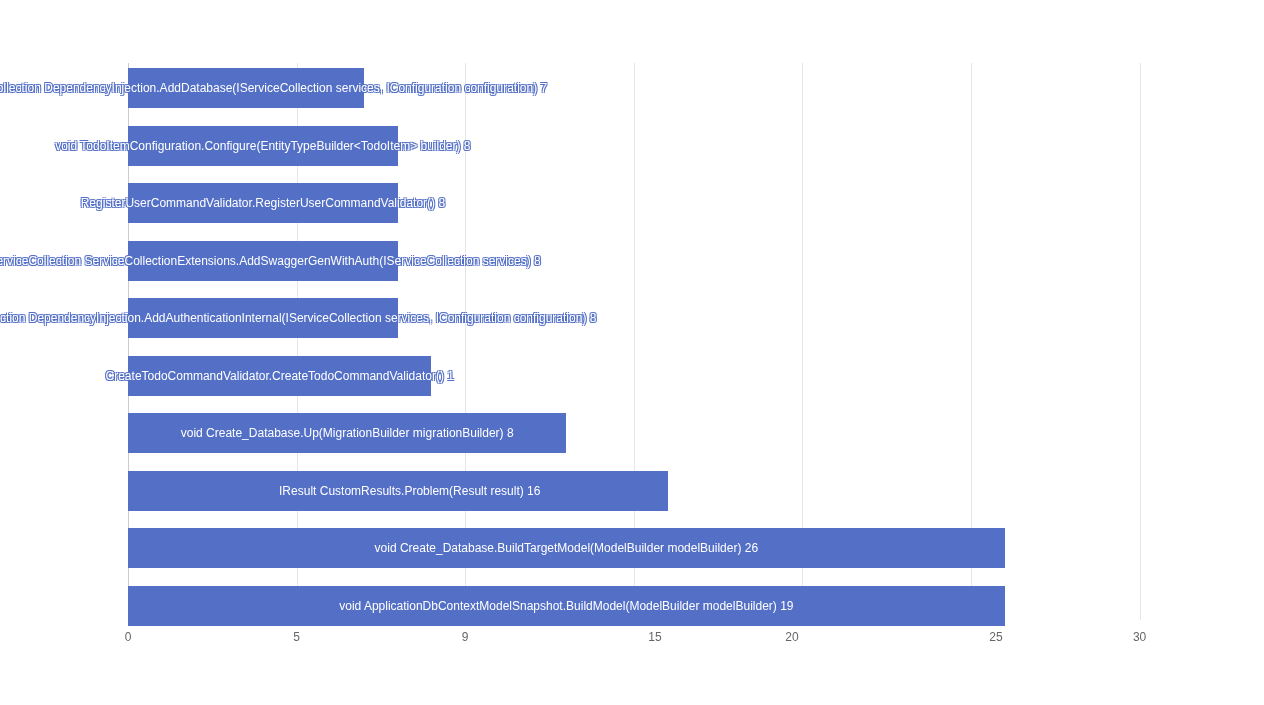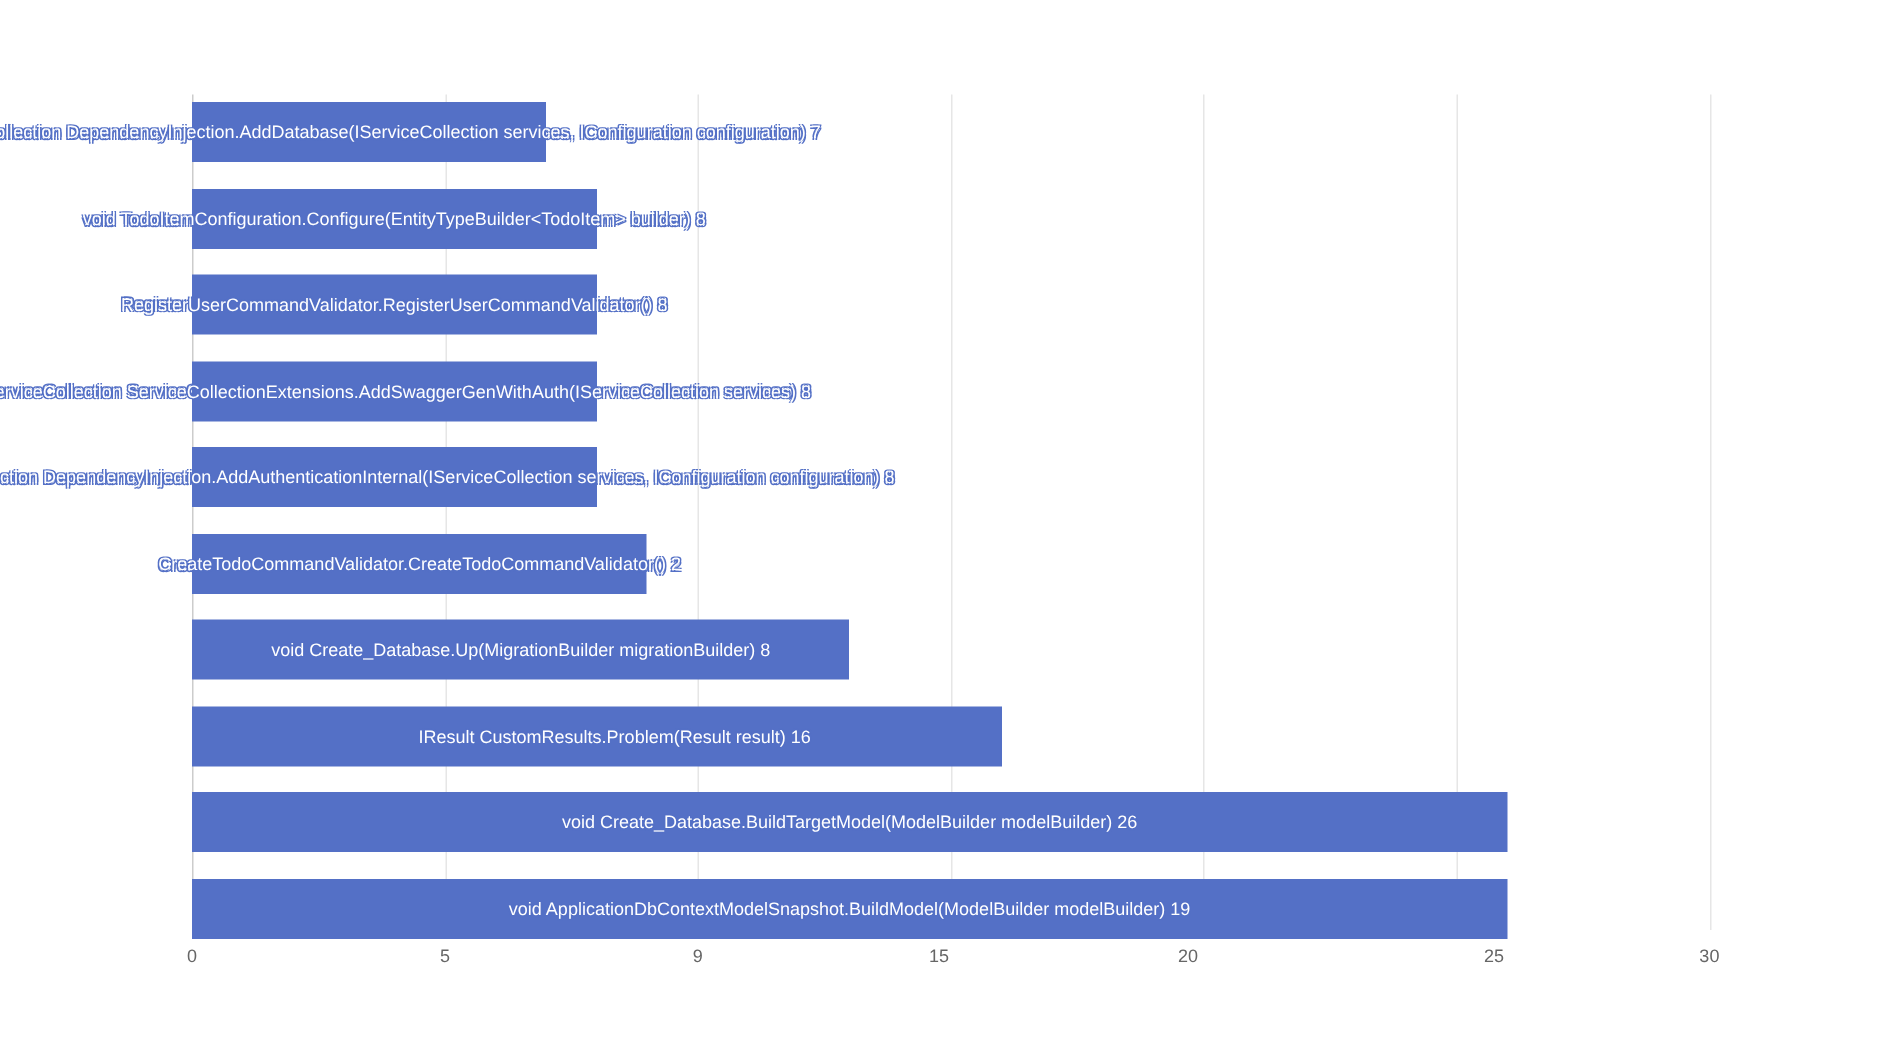--- a/index.html
+++ b/index.html
@@ -71,21 +71,21 @@
   <div class="gridline" style="left:296.6px;"></div>
   <div class="gridline" style="left:465.2px;"></div>
   <div class="gridline" style="left:633.8px;"></div>
   <div class="gridline" style="left:802.4px;"></div>
   <div class="gridline" style="left:971px;"></div>
   <div class="gridline" style="left:1139.6px;"></div>
 
   <div class="tick-label" style="left:128px;">0</div>
   <div class="tick-label" style="left:296.6px;">5</div>
   <div class="tick-label" style="left:465.2px;">9</div>
-  <div class="tick-label" style="left:626px;">15</div>
+  <div class="tick-label" style="left:655px;">15</div>
   <div class="tick-label" style="left:792px;text-align:right;">20</div>
   <div class="tick-label" style="left:971px;margin-left:25px;">25</div>
   <div class="tick-label" style="left:1139.6px;">30</div>
 
   <div class="bar-row" style="top:68px;">
     <div class="bar" style="width:236.04px;"></div>
     <span class="bar-label" style="left:118px;">IServiceCollection DependencyInjection.AddDatabase(IServiceCollection services, IConfiguration configuration) 7</span>
   </div>
   <div class="bar-row" style="top:125.5px;">
     <div class="bar" style="width:269.76px;"></div>
@@ -98,21 +98,21 @@
   <div class="bar-row" style="top:240.5px;">
     <div class="bar" style="width:269.76px;"></div>
     <span class="bar-label" style="left:134.88px;">IServiceCollection ServiceCollectionExtensions.AddSwaggerGenWithAuth(IServiceCollection services) 8</span>
   </div>
   <div class="bar-row" style="top:298px;">
     <div class="bar" style="width:269.76px;"></div>
     <span class="bar-label" style="left:134.88px;">IServiceCollection DependencyInjection.AddAuthenticationInternal(IServiceCollection services, IConfiguration configuration) 8</span>
   </div>
   <div class="bar-row" style="top:355.5px;">
     <div class="bar" style="width:303.48px;"></div>
-    <span class="bar-label" style="left:151.74px;">CreateTodoCommandValidator.CreateTodoCommandValidator() 2</span>
+    <span class="bar-label" style="left:151.74px;">CreateTodoCommandValidator.CreateTodoCommandValidator() 1</span>
   </div>
   <div class="bar-row" style="top:413px;">
     <div class="bar" style="width:438.36px;"></div>
     <span class="bar-label" style="left:219.18px;">void Create_Database.Up(MigrationBuilder migrationBuilder) 8</span>
   </div>
   <div class="bar-row" style="top:470.5px;">
     <div class="bar" style="width:539.52px;"></div>
     <span class="bar-label" style="left:269.76px;margin-left:12px;">IResult CustomResults.Problem(Result result) 16</span>
   </div>
   <div class="bar-row" style="top:528px;">

